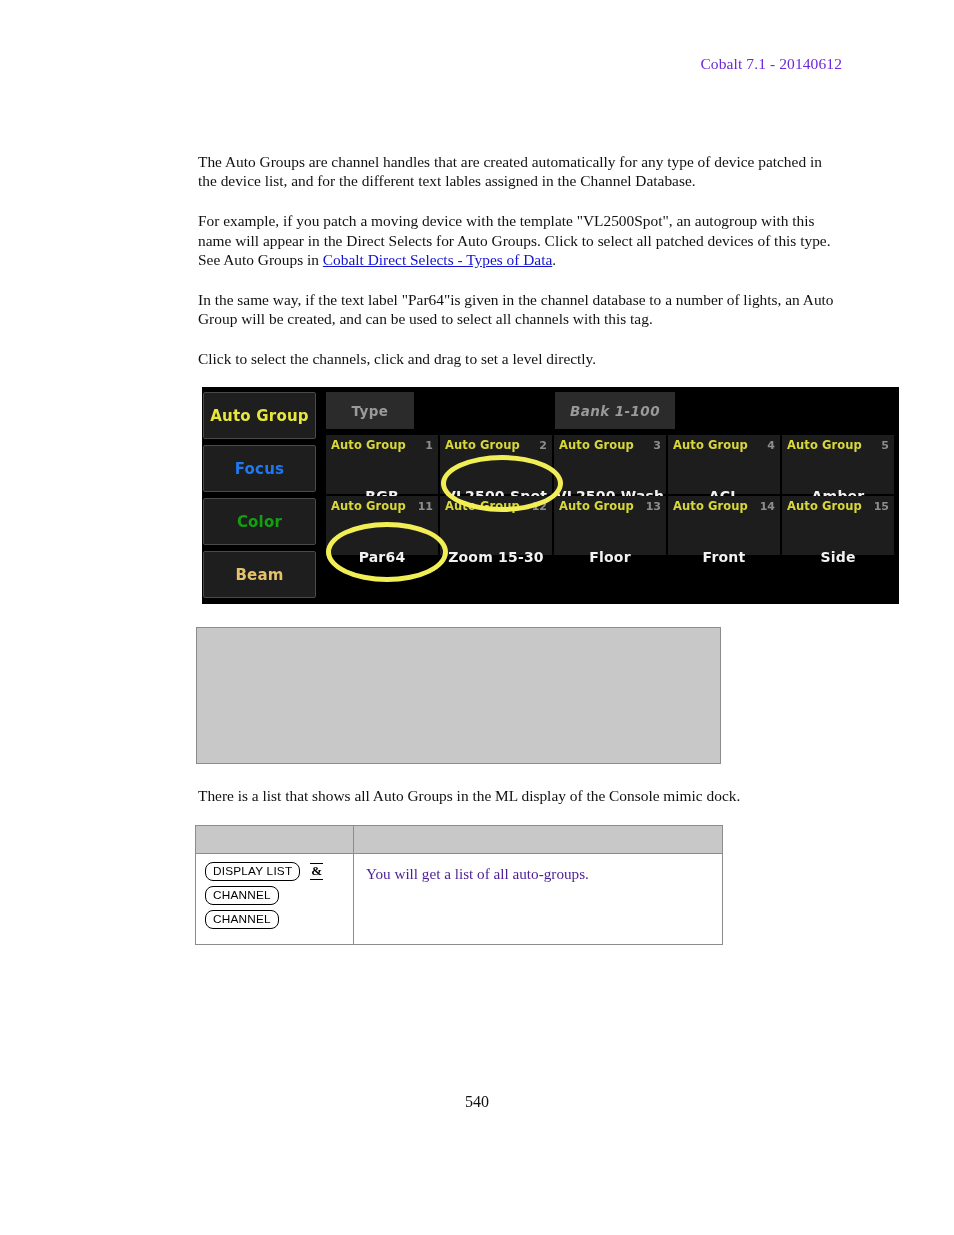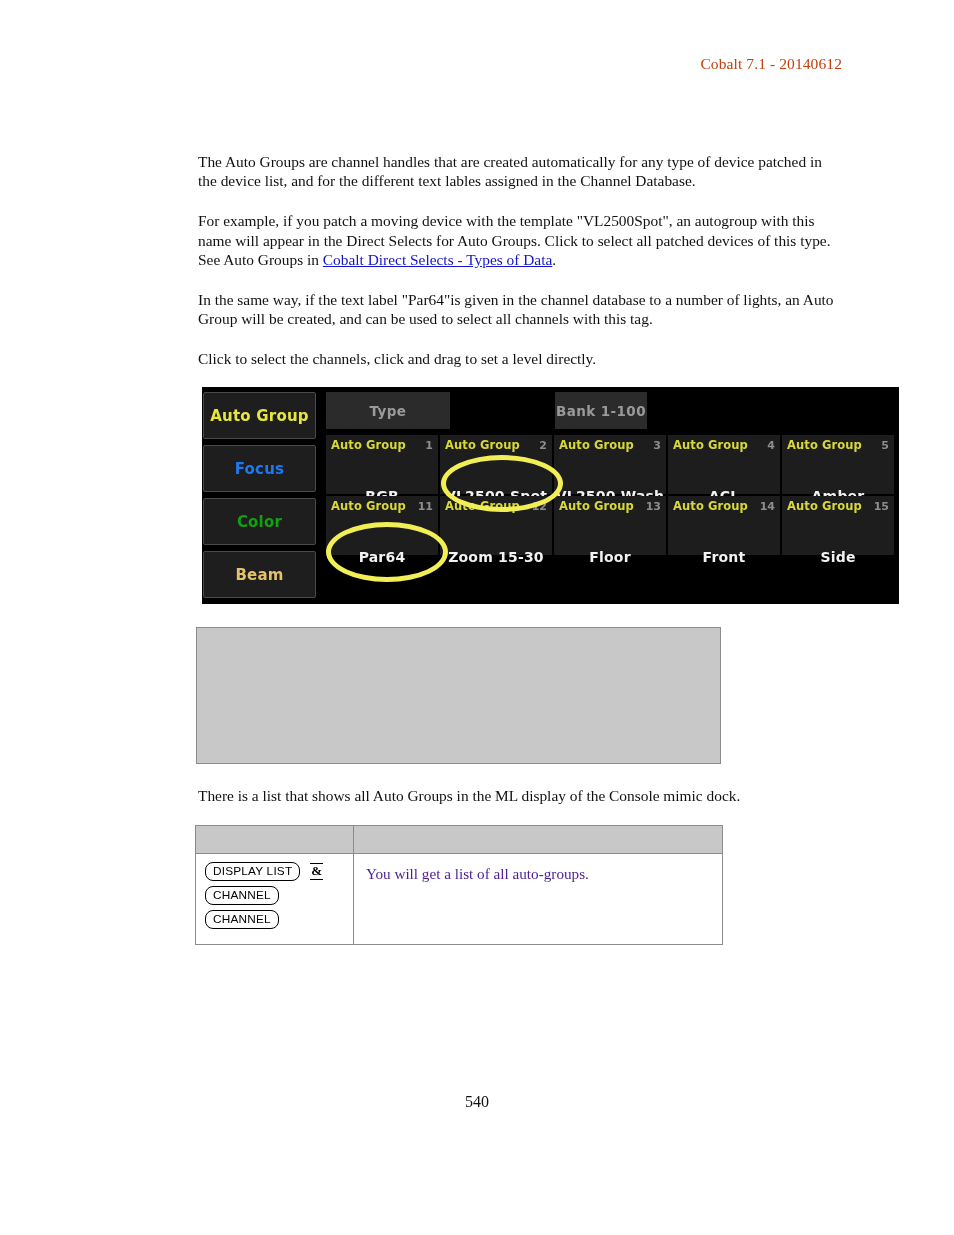--- a/index.html
+++ b/index.html
@@ -11,21 +11,21 @@
     color:#000000;
     position:relative;
     overflow:hidden;
   }
   .page { position:relative; width:954px; height:1235px; }
 
   
   .doc-header {
     position:absolute; top:55px; right:112px;
     font-family:"Liberation Serif", serif;
-    font-size:15.5px; color:#c2410c; letter-spacing:0.1px;
+    font-size:15.5px; color:#6d28d9; letter-spacing:0.1px;
   }
 
   
   .content { position:absolute; left:198px; top:152px; width:640px; }
   p.para {
     margin:0 0 21px 0;
     font-size:15.4px; line-height:19.2px;
     text-align:left; color:#111;
   }
   a.doclink { color:#1414d0; text-decoration:underline; }
@@ -59,22 +59,22 @@
 
   
   .tab {
     position:absolute; top:5px; height:37px;
     background:#2b2b2b;
     display:flex; align-items:center; justify-content:center;
     font-family:"DejaVu Sans", sans-serif;
     font-size:13.5px; font-weight:bold;
     color:#9a9a9a; letter-spacing:0.4px;
   }
-  .tab-type { left:124px; width:124px; }
-  .tab-bank { left:353px; width:92px; }
+  .tab-type { left:124px; width:88px; }
+  .tab-bank { left:353px; width:120px;font-style:italic; }
 
   
   .ds-grid { position:absolute; left:124px; top:48px; }
   .ds-row { display:flex; }
   .ds-row + .ds-row { margin-top:2px; }
   .ds-cell {
     width:112px; height:59px;
     margin-right:2px;
     background:#1d1d1d;
     position:relative;

